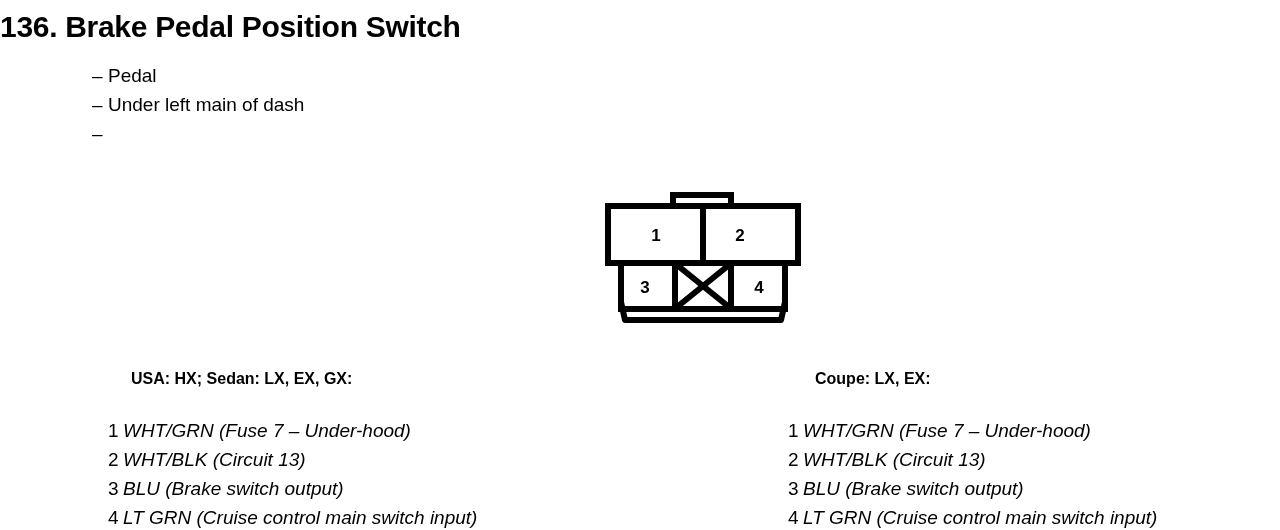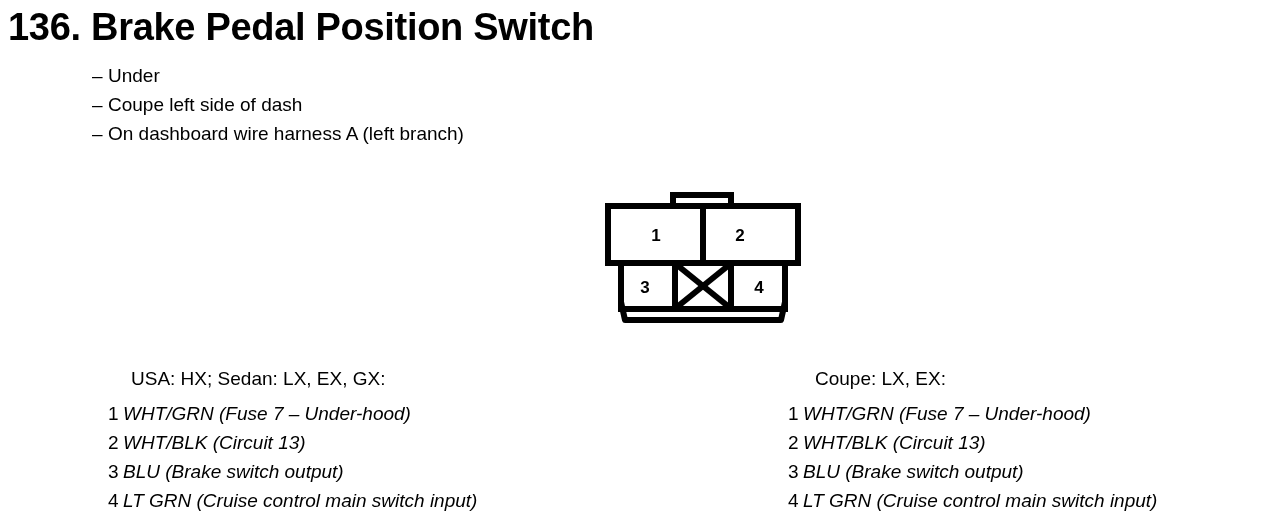--- a/index.html
+++ b/index.html
@@ -13,23 +13,23 @@
     position: relative;
     overflow: hidden;
     font-family: "Liberation Sans", sans-serif;
     color: #000000;
     -webkit-font-smoothing: none;
   }
 
   
   #page-title {
     position: absolute;
-    left: 8px;
+    left: 0;
     top: 8px;
-    font-size: 38px;
+    font-size: 30px;
     font-weight: bold;
     letter-spacing: -0.3px;
     white-space: nowrap;
     line-height: 38px;
   }
 
   #spec-list {
     position: absolute;
     left: 92px;
     top: 61px;
@@ -67,25 +67,25 @@
 
   
   .pin-column {
     position: absolute;
     top: 366px;
   }
   #column-usa  { left: 108px; }
   #column-coupe{ left: 788px; }
 
   .column-heading {
-    font-size: 19px;
-    font-weight: normal;
+    font-size: 16px;
+    font-weight: bold;
     line-height: 26px;
     white-space: nowrap;
-    margin-bottom: 7px;
+    margin-bottom: 24px;
   }
   #column-usa   .column-heading { padding-left: 23px; }
   #column-coupe .column-heading { padding-left: 27px; }
 
   .pin-row {
     display: flex;
     align-items: baseline;
     font-size: 19px;
     line-height: 29px;
     white-space: nowrap;
@@ -98,29 +98,28 @@
   .pin-text { padding-left: 0; font-style: italic; }
 </style>
 </head>
 <body>
 
 <div id="page-title">136. Brake Pedal Position Switch</div>
 
 <div id="spec-list">
   <div class="spec-row">
     <span class="spec-dash">–</span>
-    <span class="spec-text">Under</span>
+    <span class="spec-text">Pedal</span>
   </div>
   <div class="spec-row">
     <span class="spec-dash">–</span>
-    <span class="spec-text">Coupe left side of dash</span>
+    <span class="spec-text">Under left main of dash</span>
   </div>
   <div class="spec-row">
     <span class="spec-dash">–</span>
-    <span class="spec-text">On dashboard wire harness A (left branch)</span>
   </div>
 </div>
 
 <div id="connector">
   <svg width="208" height="136" viewBox="0 0 208 136" xmlns="http://www.w3.org/2000/svg">
     <g fill="none" stroke="#000000" stroke-width="6" stroke-linejoin="miter">
 
       <path d="M 75 16 L 75 5 L 133 5 L 133 16"></path>
 
       <rect x="10" y="16" width="190" height="57"></rect>

